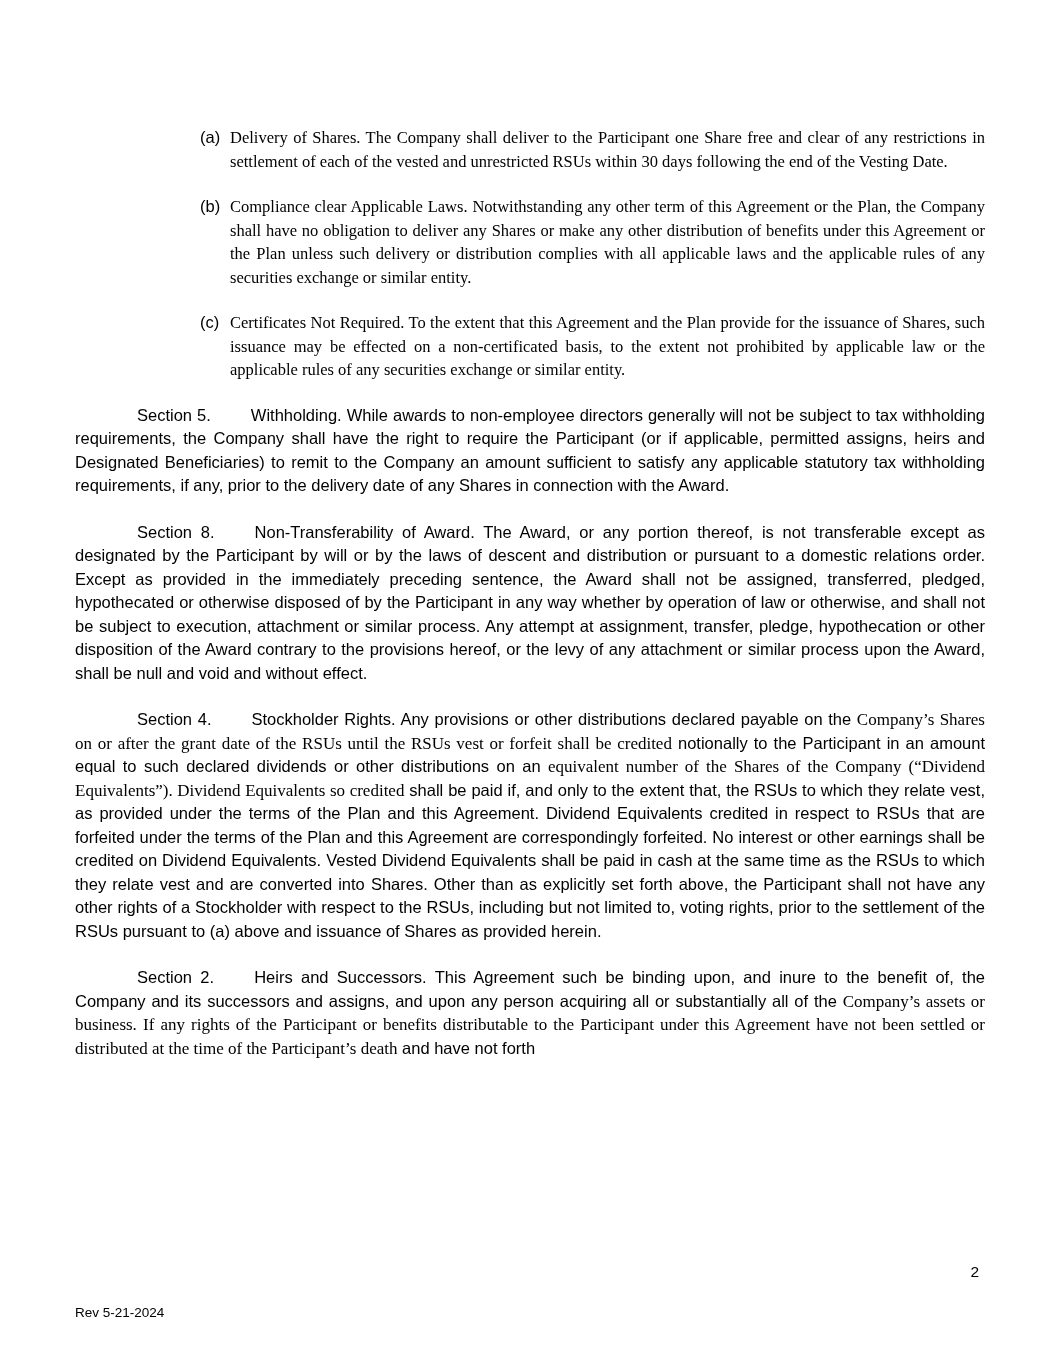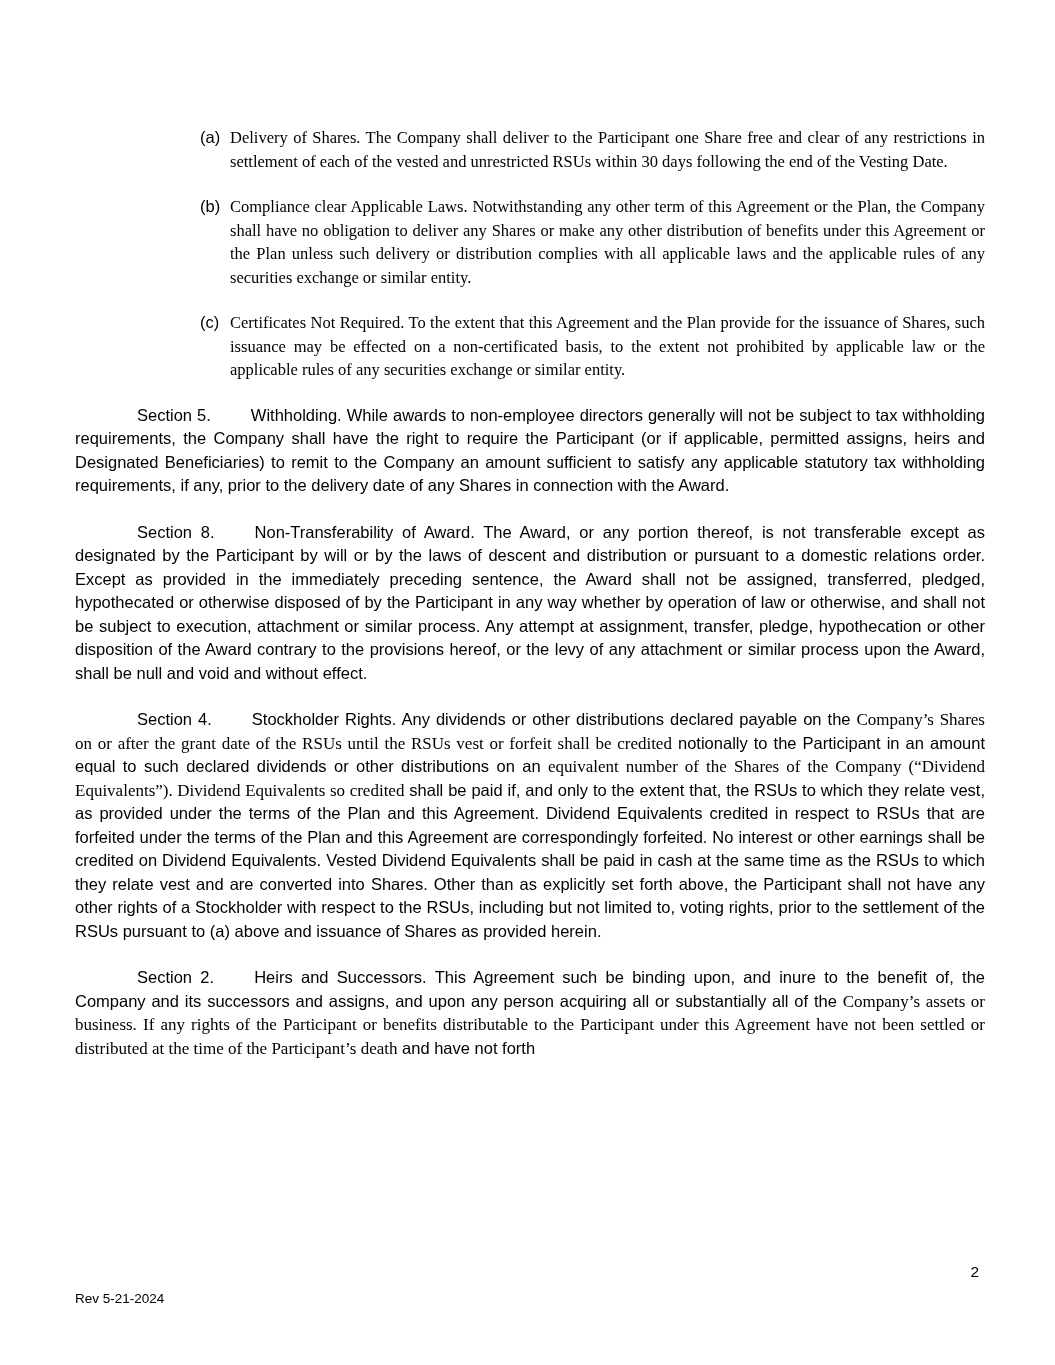--- a/index.html
+++ b/index.html
@@ -37,21 +37,21 @@
   .serif { font-family: "Liberation Serif", serif; font-size: 17px; }
   .page-number {
     position: absolute;
     right: 76px;
     bottom: 82px;
     font-size: 15.5px;
   }
   .footer-rev {
     position: absolute;
     left: 75px;
-    bottom: 55px;
+    bottom: 41px;
     font-size: 13.5px;
   }
 </style>
 </head>
 <body>
 
 <div class="page">
   <div class="content">
 
     <div class="li">
@@ -83,21 +83,21 @@
       <span>While awards to non-employee directors generally will not be subject to tax withholding requirements, the Company shall have the right to require the Participant (or if applicable, permitted assigns, heirs and Designated Beneficiaries) to remit to the Company an amount sufficient to satisfy any applicable statutory tax withholding requirements, if any, prior to the delivery date of any Shares in connection with the Award.</span>
     </p>
 
     <p class="sec">
       <span>Section 8.</span><span class="tab"></span><span class="u">Non-Transferability of Award</span><span>.</span>
       <span>The Award, or any portion thereof, is not transferable except as designated by the Participant by will or by the laws of descent and distribution or pursuant to a domestic relations order. Except as provided in the immediately preceding sentence, the Award shall not be assigned, transferred, pledged, hypothecated or otherwise disposed of by the Participant in any way whether by operation of law or otherwise, and shall not be subject to execution, attachment or similar process. Any attempt at assignment, transfer, pledge, hypothecation or other disposition of the Award contrary to the provisions hereof, or the levy of any attachment or similar process upon the Award, shall be null and void and without effect.</span>
     </p>
 
     <p class="sec">
       <span>Section 4.</span><span class="tab"></span><span class="u">Stockholder Rights</span><span>.</span>
-      <span>Any dividends or other distributions declared payable on the</span>
+      <span>Any provisions or other distributions declared payable on the</span>
       <span class="serif">Company’s Shares on or after the grant date of the RSUs until the RSUs vest or forfeit shall be credited</span>
       <span>notionally to the Participant in an amount equal to such declared dividends or other distributions on an</span>
       <span class="serif">equivalent number of the Shares of the Company (“Dividend Equivalents”). Dividend Equivalents so credited</span>
       <span>shall be paid if, and only to the extent that, the RSUs to which they relate vest, as provided under the terms of the Plan and this Agreement. Dividend Equivalents credited in respect to RSUs that are forfeited under the terms of the Plan and this Agreement are correspondingly forfeited. No interest or other earnings shall be credited on Dividend Equivalents. Vested Dividend Equivalents shall be paid in cash at the same time as the RSUs to which they relate vest and are converted into Shares. Other than as explicitly set forth above, the Participant shall not have any other rights of a Stockholder with respect to the RSUs, including but not limited to, voting rights, prior to the settlement of the RSUs pursuant to (a) above and issuance of Shares as provided herein.</span>
     </p>
 
     <p class="sec">
       <span>Section 2.</span><span class="tab"></span><span class="u">Heirs and Successors</span><span>.</span>
       <span>This Agreement such be binding upon, and inure to the benefit of, the Company and its successors and assigns, and upon any person acquiring all or substantially all of the</span>
       <span class="serif">Company’s assets or business. If any rights of the Participant or benefits distributable to the Participant under this Agreement have not been settled or distributed at the time of the Participant’s death</span>

